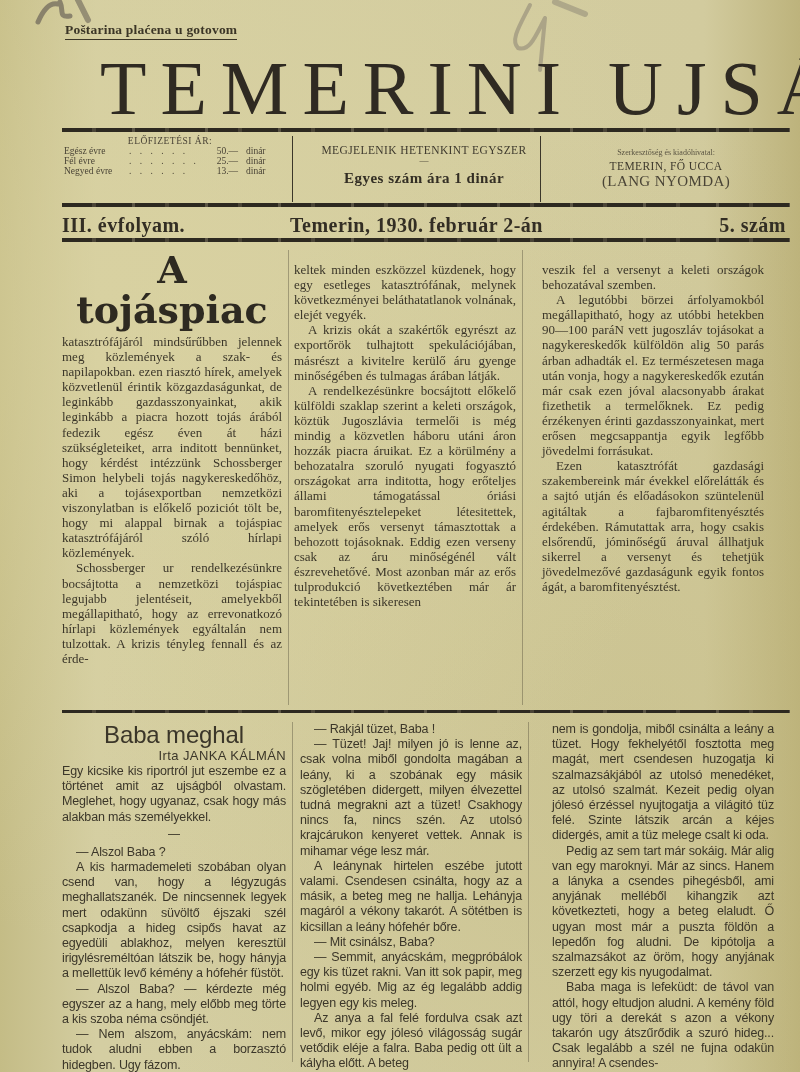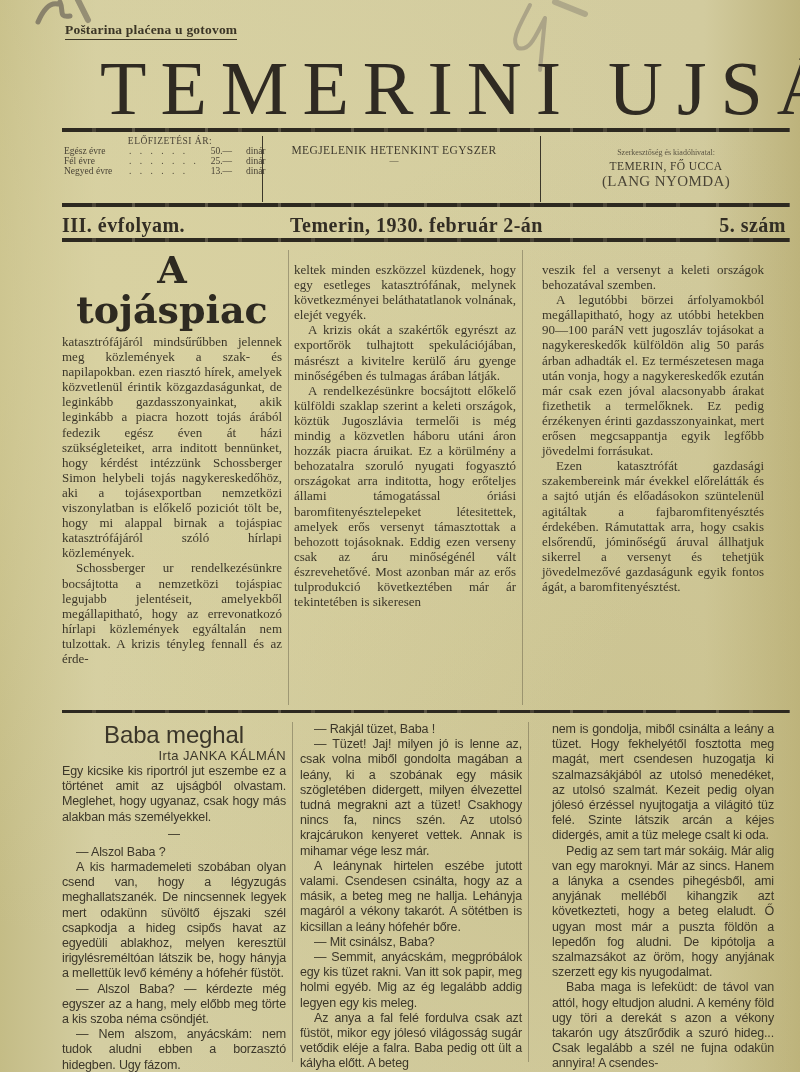--- a/index.html
+++ b/index.html
@@ -27,27 +27,27 @@
     font-family: "Liberation Serif", serif; font-weight: normal;
     white-space: nowrap; line-height: 1;
   }
   .rule-heavy {
     position: absolute; height: 4px;
     background: repeating-linear-gradient(90deg, #2d2920 0 30px, #4a4436 30px 34px, #2d2920 34px 70px, #5a5444 70px 73px);
   }
   .infobox { position: absolute; top: 136px; left: 0; width: 728px; height: 66px; }
   .info-col { position: absolute; top: 0; height: 66px; }
   .info-col.left { left: 0; width: 216px; }
-  .info-col.mid { left: 200px; width: 262px; border-left: 1.5px solid #3b3629; }
+  .info-col.mid { left: 230px; width: 262px; border-left: 1.5px solid #3b3629; }
   .info-col.right { left: 478px; width: 250px; border-left: 1.5px solid #3b3629; }
   .price-title { text-align: center; font-size: 9.5px; letter-spacing: 0.5px; color: #4a4436; }
   .price-row { display: flex; font-size: 9.5px; line-height: 10px; color: #4a4436; padding-left: 2px; }
   .price-row .lbl { width: 65px; }
   .price-row .dots { flex: 1; letter-spacing: 3px; overflow: hidden; white-space: nowrap; }
-  .price-row .amt { width: 30px; text-align: right; padding-right: 14px; }
+  .price-row .amt { width: 30px; text-align: right; padding-right: 8px; }
   .price-row .cur { width: 32px; }
   .mid-top { text-align: center; font-size: 11.5px; letter-spacing: 0.4px; margin-top: 8px; color: #3e392d; }
   .mid-dash { text-align: center; font-size: 9px; line-height: 8px; color: #3e392d; }
   .mid-bottom { text-align: center; font-size: 15px; font-weight: bold; margin-top: 6px; color: #332e24; letter-spacing: 0.5px; }
   .right-small { text-align: center; font-size: 8px; margin-top: 12px; color: #5a5442; }
   .right-main { text-align: center; font-size: 11.5px; margin-top: 3px; color: #3e392d; letter-spacing: 0.4px; }
   .right-sub { text-align: center; font-size: 15px; margin-top: 1px; color: #4a4436; letter-spacing: 0.4px; }
   .dateline { position: absolute; top: 214px; left: 0; width: 728px; height: 28px; }
   .dateline span { position: absolute; top: 0; font-size: 20px; font-weight: bold; color: #332e24; letter-spacing: 0.5px; }
   .col { position: absolute; font-size: 13px; line-height: 15.1px; color: #3b3629; text-align: justify; }
@@ -101,20 +101,21 @@
       <div class="price-row">
         <span class="lbl">Negyed évre</span>
         <span class="dots">. . . . . .</span>
         <span class="amt">13.—</span>
         <span class="cur">dinár</span>
       </div>
     </div>
     <div class="info-col mid">
       <div class="mid-top">MEGJELENIK HETENKINT EGYSZER</div>
       <div class="mid-dash">—</div>
+      <div class="mid-bottom">Egyes szám ára 1 dinár</div>
     </div>
     <div class="info-col right">
       <div class="right-small">Szerkesztőség és kiadóhivatal:</div>
       <div class="right-main">TEMERIN, FŐ UCCA</div>
       <div class="right-sub">(LANG NYOMDA)</div>
     </div>
   </div>
 
   <div class="rule-heavy" style="top:203px;left:0;width:728px;"></div>
 
@@ -156,21 +157,21 @@
     <p>— Alszol Baba? — kérdezte még egyszer az a hang, mely előbb meg törte a kis szoba néma csöndjét.</p>
     <p>— Nem alszom, anyácskám: nem tudok aludni ebben a borzasztó hidegben. Ugy fázom.</p>
   </div>
   <div class="vrule" style="left:230px;top:722px;height:340px;"></div>
   <div class="col col2" style="left:238px;top:722px;width:222px;">
     <p>— Rakjál tüzet, Baba !</p>
     <p>— Tüzet! Jaj! milyen jó is lenne az, csak volna miből gondolta magában a leány, ki a szobának egy másik szögletében didergett, milyen élvezettel tudná megrakni azt a tüzet! Csakhogy nincs fa, nincs szén. Az utolsó krajcárukon kenyeret vettek. Annak is mihamar vége lesz már.</p>
     <p>A leánynak hirtelen eszébe jutott valami. Csendesen csinálta, hogy az a másik, a beteg meg ne hallja. Lehányja magáról a vékony takarót. A sötétben is kicsillan a leány hófehér bőre.</p>
     <p>— Mit csinálsz, Baba?</p>
     <p>— Semmit, anyácskám, megpróbálok egy kis tüzet rakni. Van itt sok papir, meg holmi egyéb. Mig az ég legalább addig legyen egy kis meleg.</p>
-    <p>Az anya a fal felé fordulva csak azt füstöt, mikor egy jólesó világosság sugár vetődik eléje a falra. Baba pedig ott ült a kályha előtt. A beteg</p>
+    <p>Az anya a fal felé fordulva csak azt levő, mikor egy jólesó világosság sugár vetődik eléje a falra. Baba pedig ott ült a kályha előtt. A beteg</p>
   </div>
   <div class="vrule" style="left:466px;top:722px;height:340px;"></div>
   <div class="col col2" style="left:490px;top:722px;width:222px;">
     <p class="noindent">nem is gondolja, miből csinálta a leány a tüzet. Hogy fekhelyétől fosztotta meg magát, mert csendesen huzogatja ki szalmazsákjából az utolsó menedéket, az utolsó szalmát. Kezeit pedig olyan jólesó érzéssel nyujtogatja a világitó tüz felé. Szinte látszik arcán a kéjes didergés, amit a tüz melege csalt ki oda.</p>
     <p>Pedig az sem tart már sokáig. Már alig van egy maroknyi. Már az sincs. Hanem a lányka a csendes pihegésből, ami anyjának melléből kihangzik azt következteti, hogy a beteg elaludt. Ő ugyan most már a puszta földön a lepedőn fog aludni. De kipótolja a szalmazsákot az öröm, hogy anyjának szerzett egy kis nyugodalmat.</p>
     <p>Baba maga is lefeküdt: de távol van attól, hogy eltudjon aludni. A kemény föld ugy töri a derekát s azon a vékony takarón ugy átszűrődik a szuró hideg... Csak legalább a szél ne fujna odakün annyira! A csendes-</p>
   </div>
 
 </div>
 

